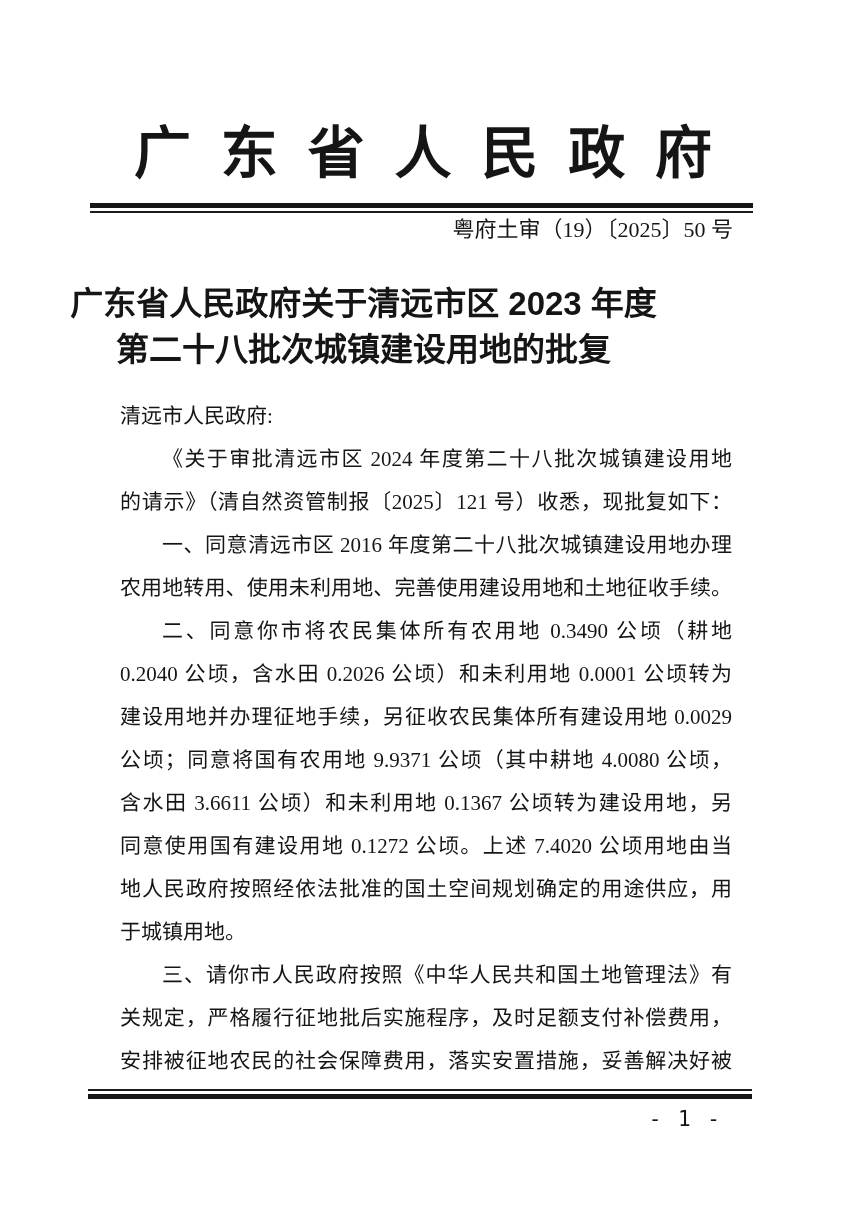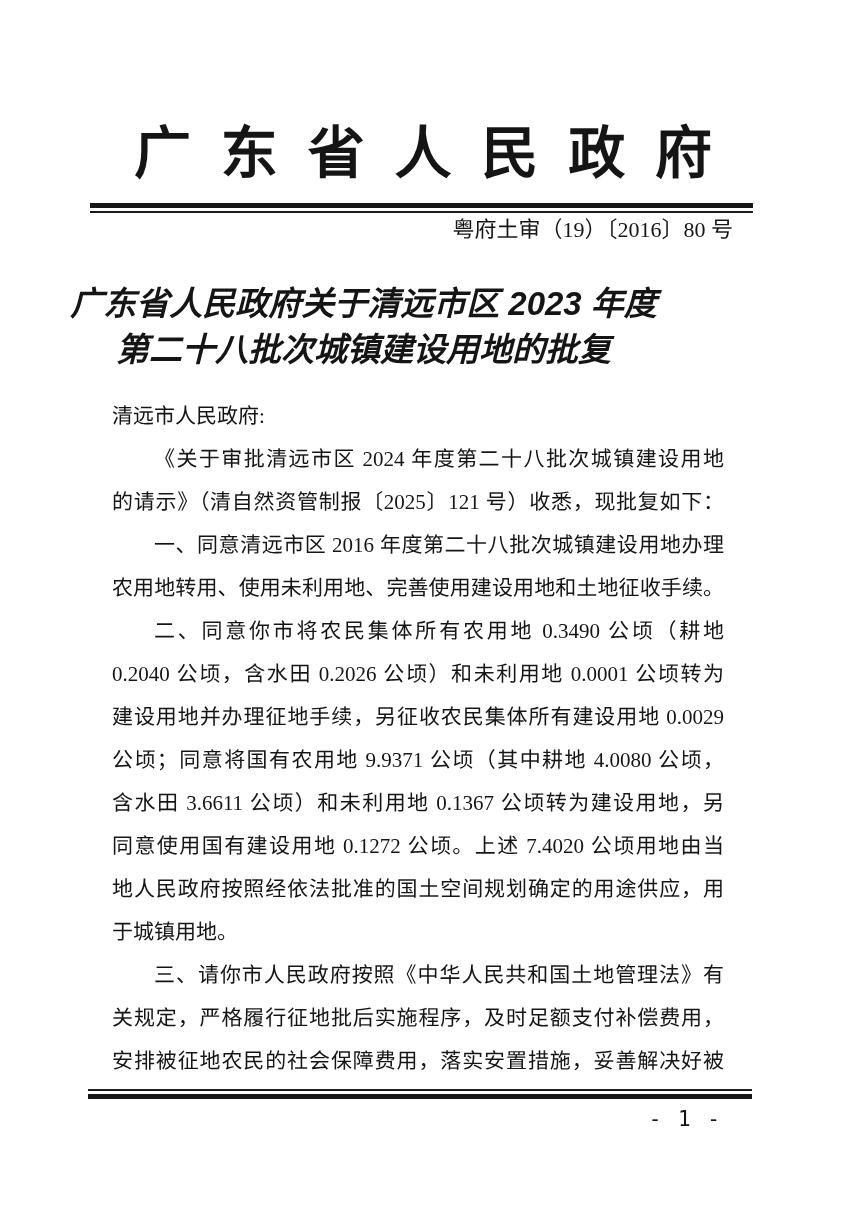--- a/index.html
+++ b/index.html
@@ -48,26 +48,25 @@
   .doc-title {
     position: absolute;
     top: 281px;
     left: 0;
     width: 727px;
     text-align: center;
     font-family: "Liberation Sans", "DejaVu Sans", sans-serif;
     font-weight: 700;
     font-size: 33px;
     line-height: 46px;
-    font-style: italic;
   }
   .body-text {
     position: absolute;
     top: 395px;
-    left: 112px;
+    left: 120px;
     width: 612px;
     font-family: "Liberation Serif", "DejaVu Serif", serif;
     font-size: 21px;
     line-height: 43px;
   }
   .body-text .line {
     text-align: justify;
     text-align-last: justify;
   }
   .body-text .line.left {
@@ -108,21 +107,21 @@
     <span>东</span>
     <span>省</span>
     <span>人</span>
     <span>民</span>
     <span>政</span>
     <span>府</span>
   </div>
 
   <div class="header-rule"></div>
 
-  <div class="doc-number">粤府土审（19）〔2016〕80 号</div>
+  <div class="doc-number">粤府土审（19）〔2025〕50 号</div>
 
   <div class="doc-title">
     <div>广东省人民政府关于清远市区 2023 年度</div>
     <div>第二十八批次城镇建设用地的批复</div>
   </div>
 
   <div class="body-text">
     <div class="line left">清远市人民政府:</div>
     <div class="line indent">《关于审批清远市区 2024 年度第二十八批次城镇建设用地</div>
     <div class="line">的请示》（清自然资管制报〔2025〕121 号）收悉，现批复如下：</div>

